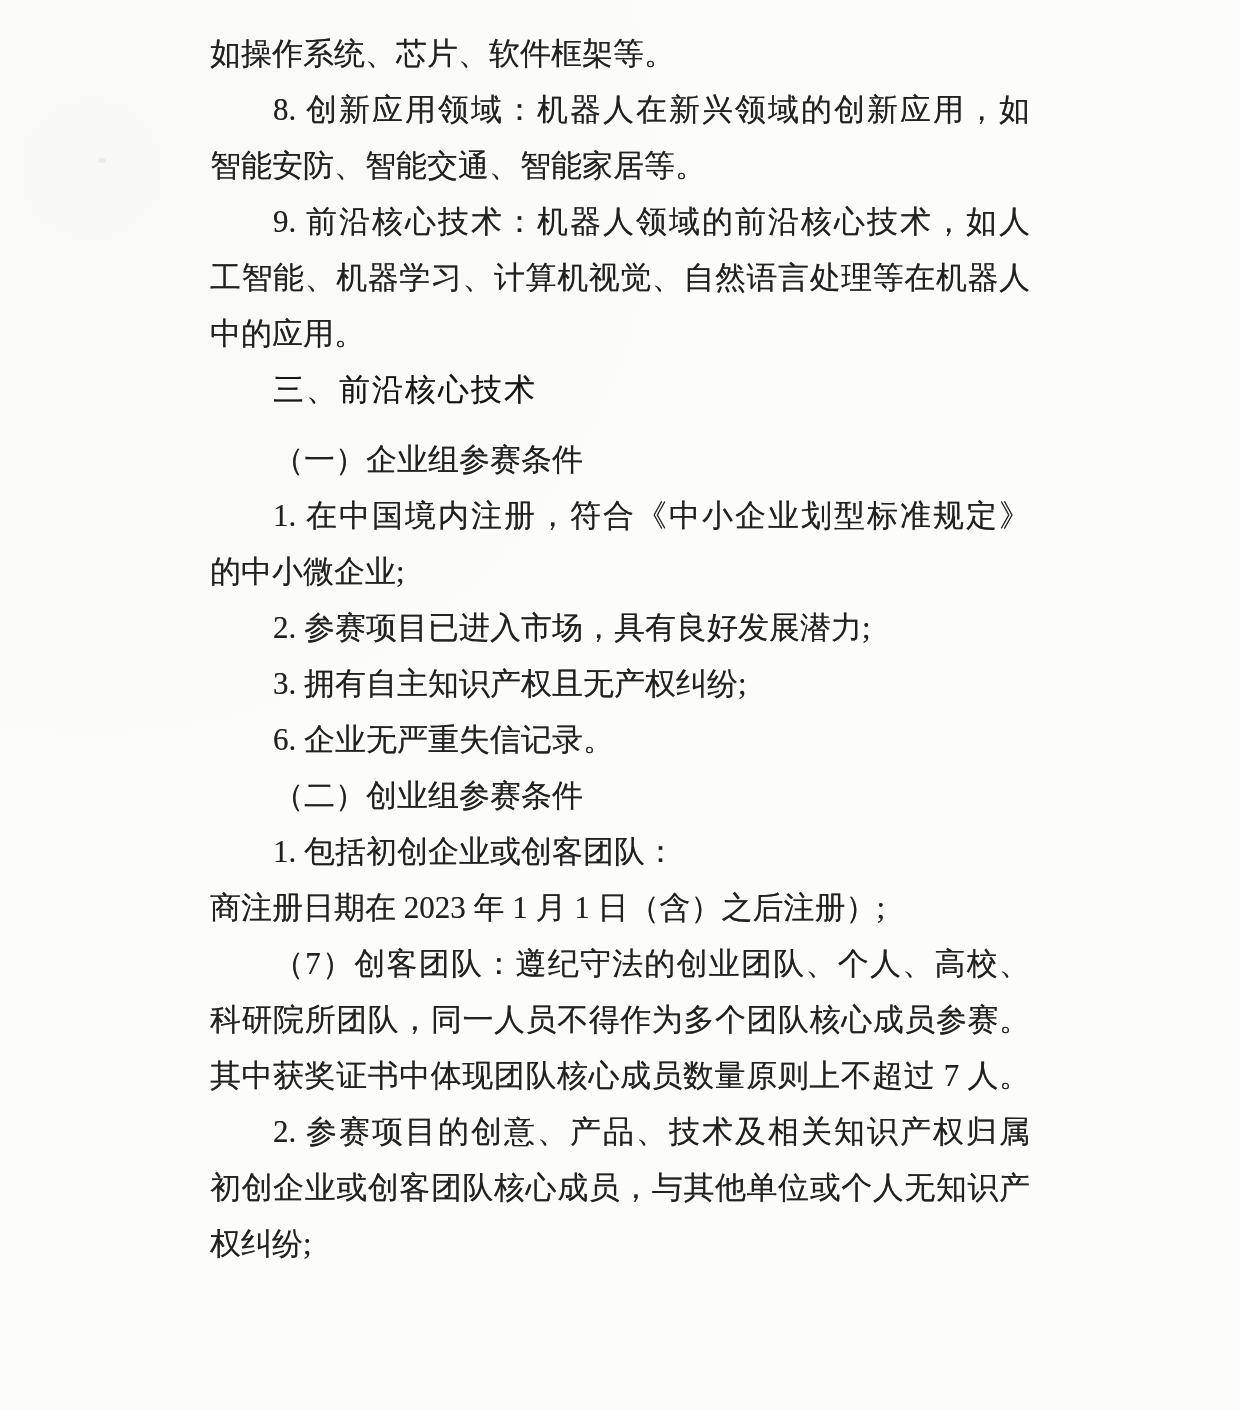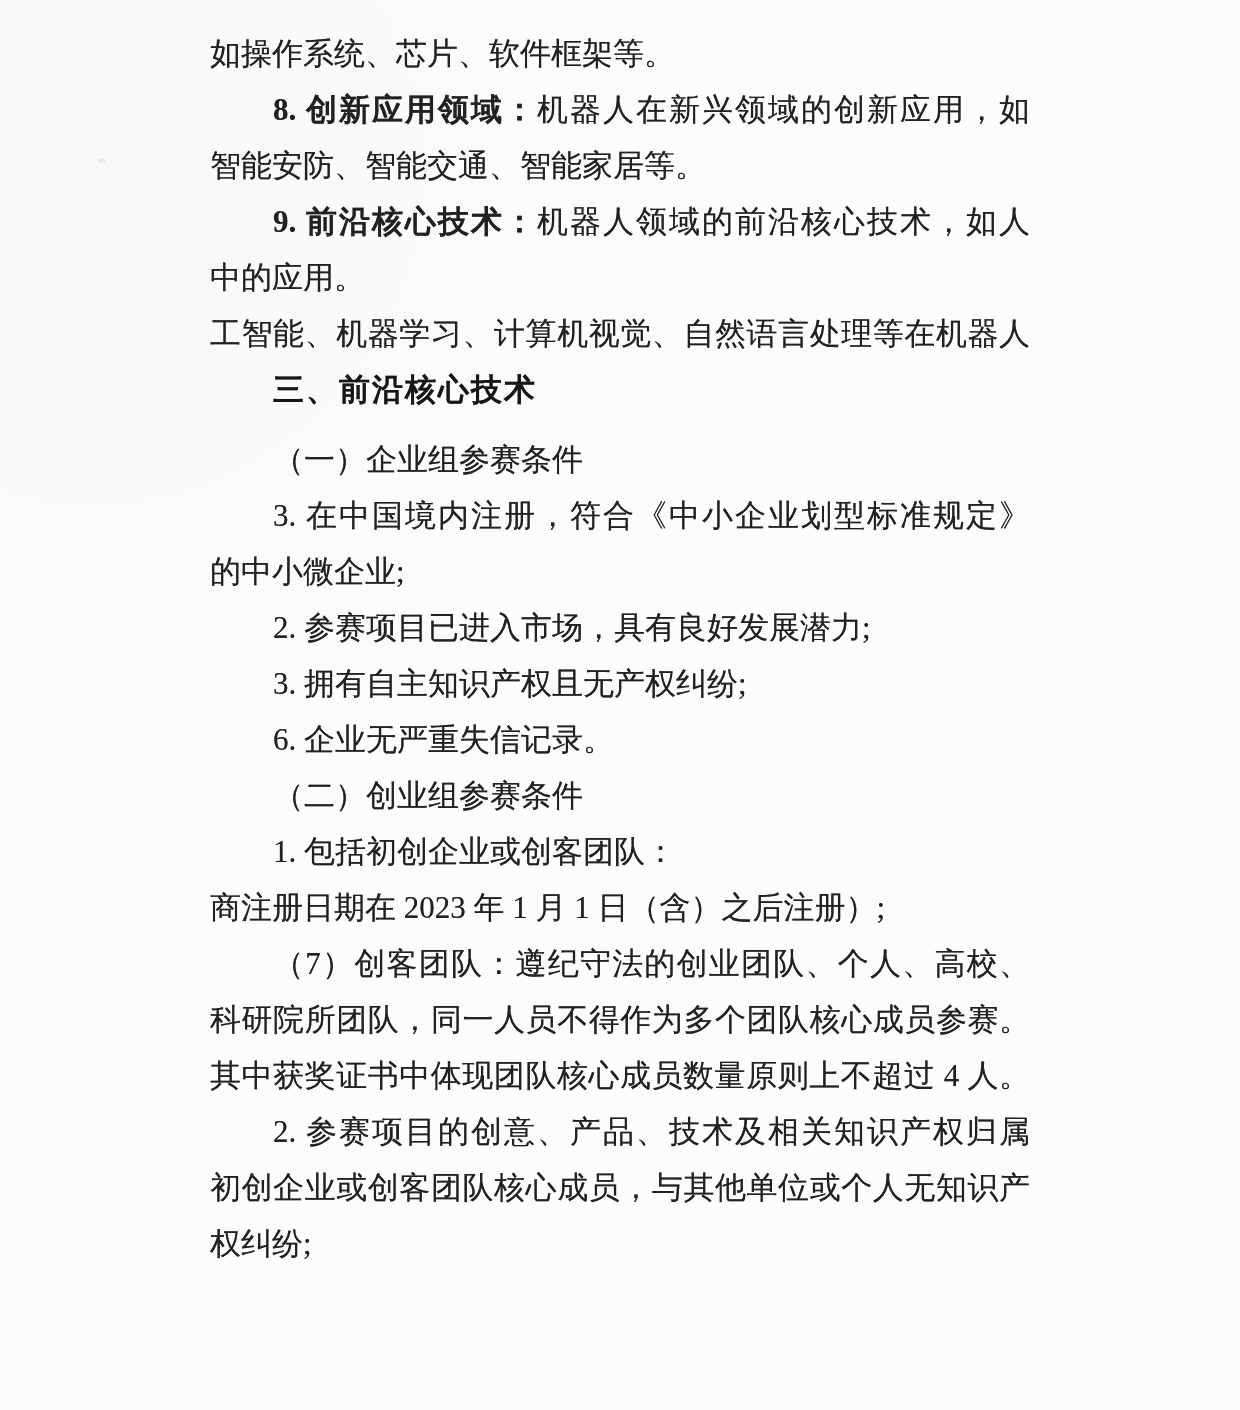--- a/index.html
+++ b/index.html
@@ -41,21 +41,21 @@
   .line.fill {
     white-space: normal;
     text-align: justify;
     text-align-last: justify;
     overflow: hidden;
   }
   .line.indent {
     text-indent: 63px;
   }
   .line .emph {
-    font-weight: 700;
+    font-weight: 400;
   }
   .line.heading {
     font-family: "Liberation Sans", "DejaVu Sans", sans-serif;
     font-weight: 700;
     letter-spacing: 2px;
     margin-bottom: 14px;
     color: #161616;
   }
   .scan-smudge {
     position: absolute;
@@ -70,32 +70,32 @@
 </head>
 <body style="background: rgb(252, 252, 251);">
 
 <div class="page">
   <div class="scan-smudge"></div>
   <div class="doc-body" id="doc-body" style="color: rgb(33, 33, 33);">
       <div class="line"><span class="emph"></span><span>如操作系统、芯片、软件框架等。</span></div>
       <div class="line indent fill"><span class="emph">8. 创新应用领域：</span><span>机器人在新兴领域的创新应用，如</span></div>
       <div class="line"><span class="emph"></span><span>智能安防、智能交通、智能家居等。</span></div>
       <div class="line indent fill"><span class="emph">9. 前沿核心技术：</span><span>机器人领域的前沿核心技术，如人</span></div>
+      <div class="line fill"><span class="emph"></span><span>工智能、机器学习、计算机视觉、自然语言处理等在机器人</span></div>
       <div class="line"><span class="emph"></span><span>中的应用。</span></div>
-      <div class="line fill"><span class="emph"></span><span>工智能、机器学习、计算机视觉、自然语言处理等在机器人</span></div>
       <div class="line indent heading"><span class="emph">三、前沿核心技术</span><span></span></div>
       <div class="line indent"><span class="emph"></span><span>（一）企业组参赛条件</span></div>
-      <div class="line indent fill"><span class="emph"></span><span>3. 在中国境内注册，符合《中小企业划型标准规定》</span></div>
+      <div class="line indent fill"><span class="emph"></span><span>1. 在中国境内注册，符合《中小企业划型标准规定》</span></div>
       <div class="line"><span class="emph"></span><span>的中小微企业;</span></div>
       <div class="line indent"><span class="emph"></span><span>2. 参赛项目已进入市场，具有良好发展潜力;</span></div>
       <div class="line indent"><span class="emph"></span><span>3. 拥有自主知识产权且无产权纠纷;</span></div>
       <div class="line indent"><span class="emph"></span><span>6. 企业无严重失信记录。</span></div>
       <div class="line indent"><span class="emph"></span><span>（二）创业组参赛条件</span></div>
       <div class="line indent"><span class="emph"></span><span>1. 包括初创企业或创客团队：</span></div>
       <div class="line"><span class="emph"></span><span>商注册日期在 2023 年 1 月 1 日（含）之后注册）;</span></div>
       <div class="line indent fill"><span class="emph"></span><span>（7）创客团队：遵纪守法的创业团队、个人、高校、</span></div>
       <div class="line fill"><span class="emph"></span><span>科研院所团队，同一人员不得作为多个团队核心成员参赛。</span></div>
-      <div class="line fill"><span class="emph"></span><span>其中获奖证书中体现团队核心成员数量原则上不超过 4 人。</span></div>
+      <div class="line fill"><span class="emph"></span><span>其中获奖证书中体现团队核心成员数量原则上不超过 7 人。</span></div>
       <div class="line indent fill"><span class="emph"></span><span>2. 参赛项目的创意、产品、技术及相关知识产权归属</span></div>
       <div class="line fill"><span class="emph"></span><span>初创企业或创客团队核心成员，与其他单位或个人无知识产</span></div>
       <div class="line"><span class="emph"></span><span>权纠纷;</span></div>
     </div>
 </div>
 
 </body></html>

